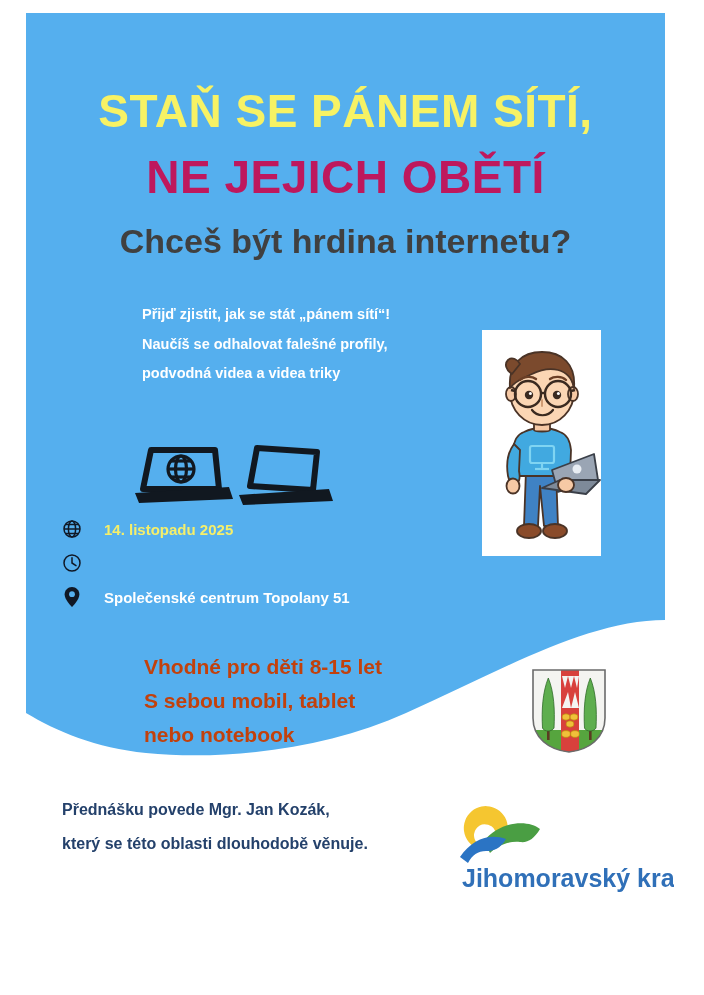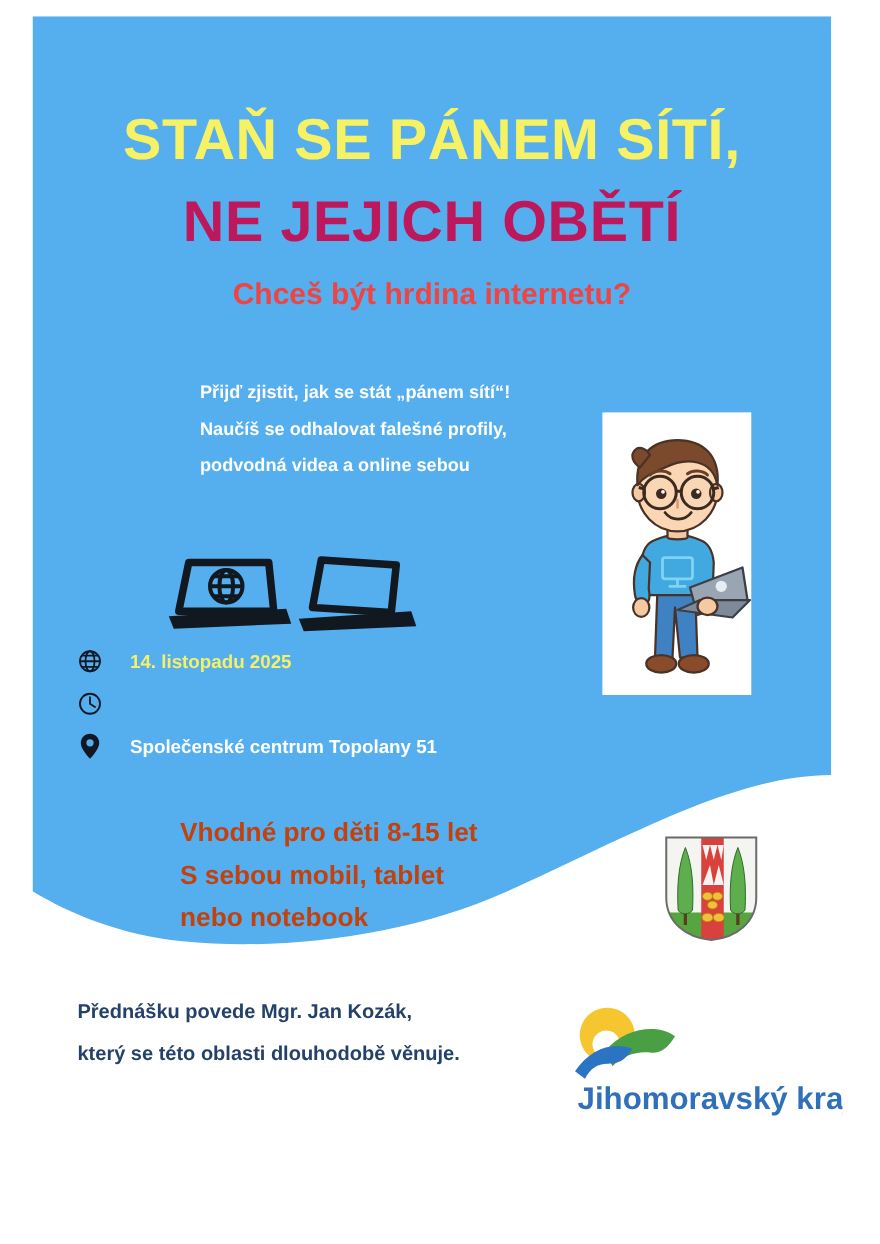--- a/index.html
+++ b/index.html
@@ -41,30 +41,30 @@
   }
   .h-line1, .h-line2 {
     font-size: 46px;
     font-weight: bold;
     letter-spacing: 0.5px;
     white-space: nowrap;
   }
   .h-line1 { color: #f7f264; margin-bottom: 20px; }
   .h-line2 { color: #be185d; margin-bottom: 24px; }
   .h-line3 {
-    font-size: 24px;
-    font-weight: bold;
-    color: #ef4444;
+    font-size: 34px;
+    font-weight: bold;
+    color: #404040;
     white-space: nowrap;
   }
 
   
   #body-copy {
     position: absolute;
-    left: 160px;
+    left: 142px;
     top: 300px;
     width: 300px;
     color: #ffffff;
     font-size: 14.5px;
     font-weight: bold;
     line-height: 2.05;
   }
   #body-copy div { white-space: nowrap; }
 
   
@@ -177,21 +177,21 @@
 
   <div class="headline-wrap">
     <div class="h-line1">STAŇ SE PÁNEM SÍTÍ,</div>
     <div class="h-line2">NE JEJICH OBĚTÍ</div>
     <div class="h-line3">Chceš být hrdina internetu?</div>
   </div>
 
   <div id="body-copy">
     <div>Přijď zjistit, jak se stát „pánem sítí“!</div>
     <div>Naučíš se odhalovat falešné profily,</div>
-    <div>podvodná videa a online sebou</div>
+    <div>podvodná videa a videa triky</div>
   </div>
 
   <div id="laptops">
     <svg viewBox="0 0 205 72" xmlns="http://www.w3.org/2000/svg">
       <g fill="none" stroke="#111820" stroke-width="6" stroke-linejoin="round">
 
         <path d="M10,52 L18,13 L82,13 L86,52 Z"></path>
       </g>
 
       <g fill="none" stroke="#111820" stroke-width="3.2">

